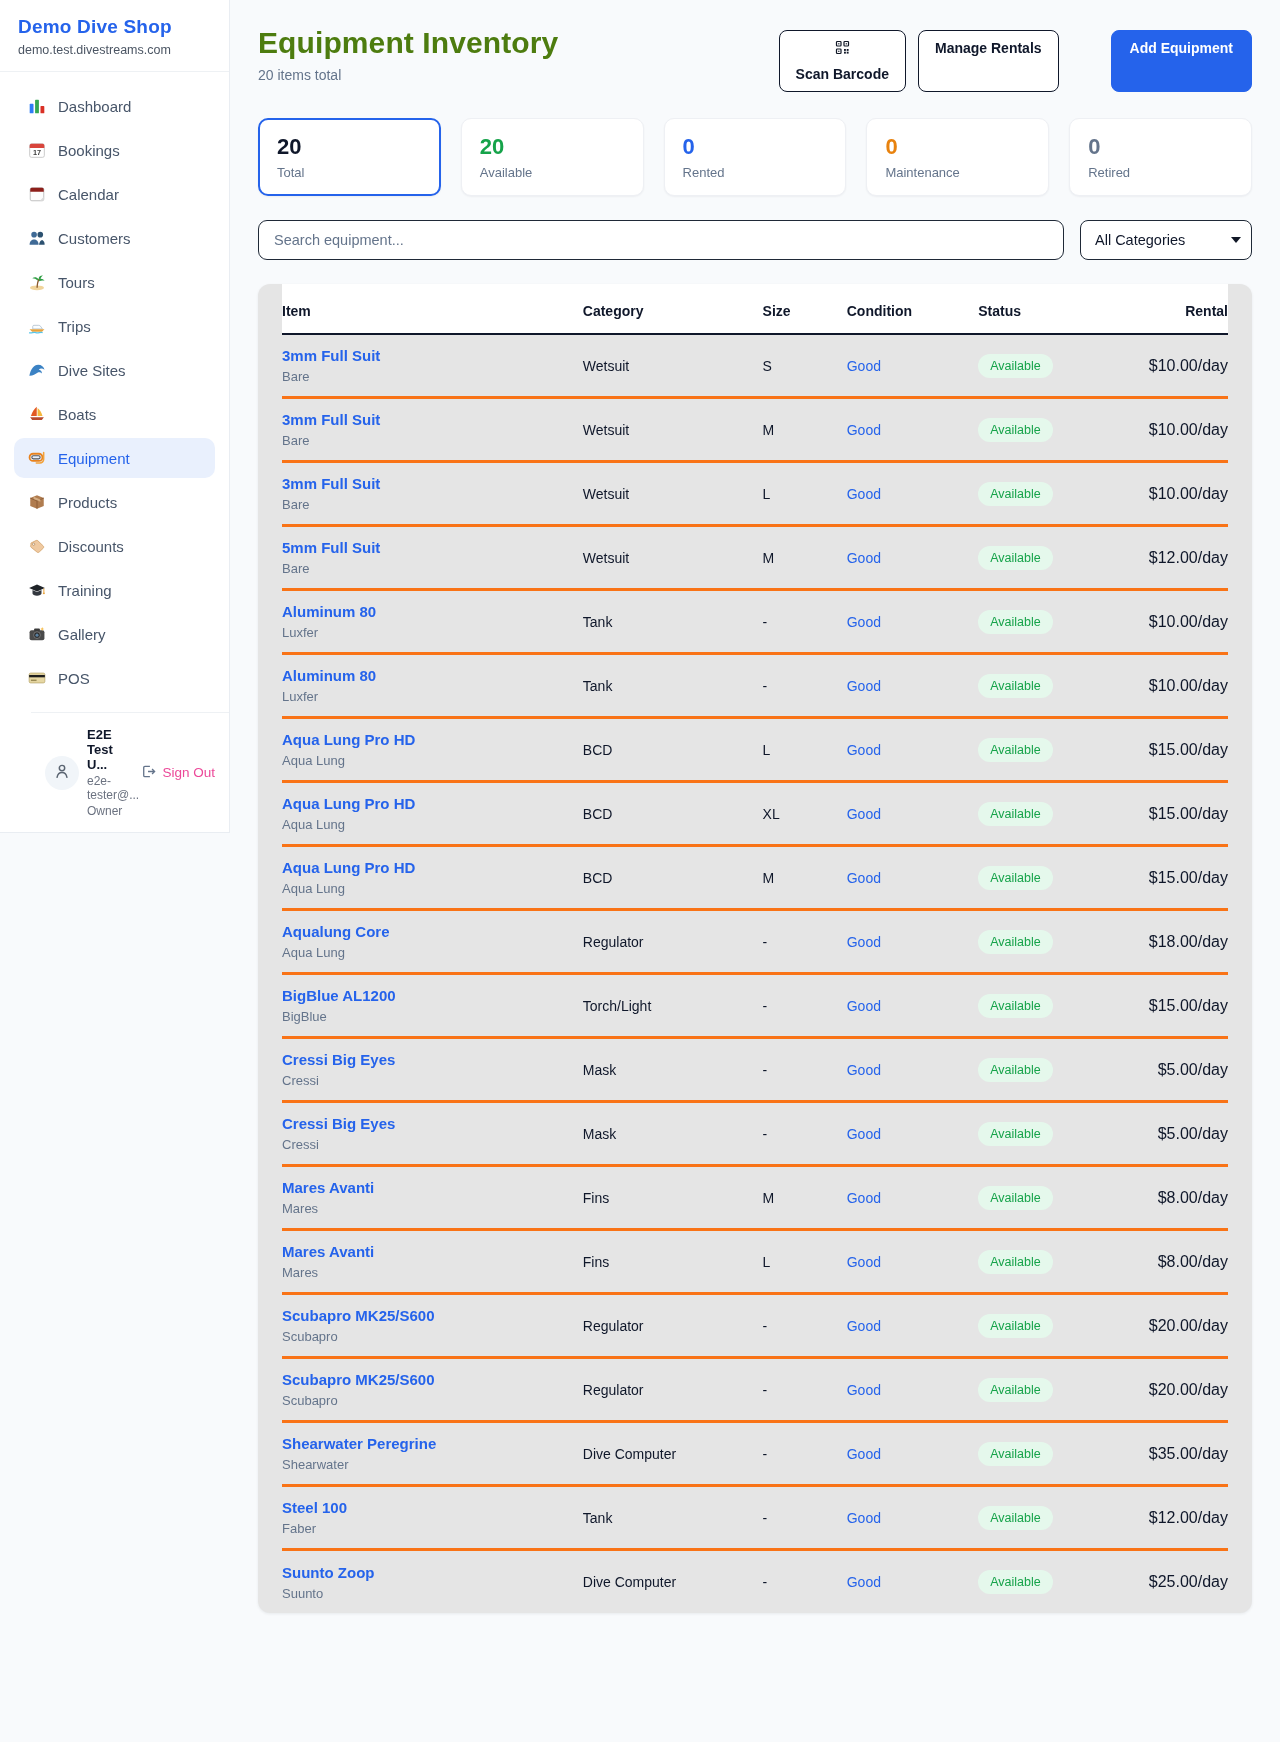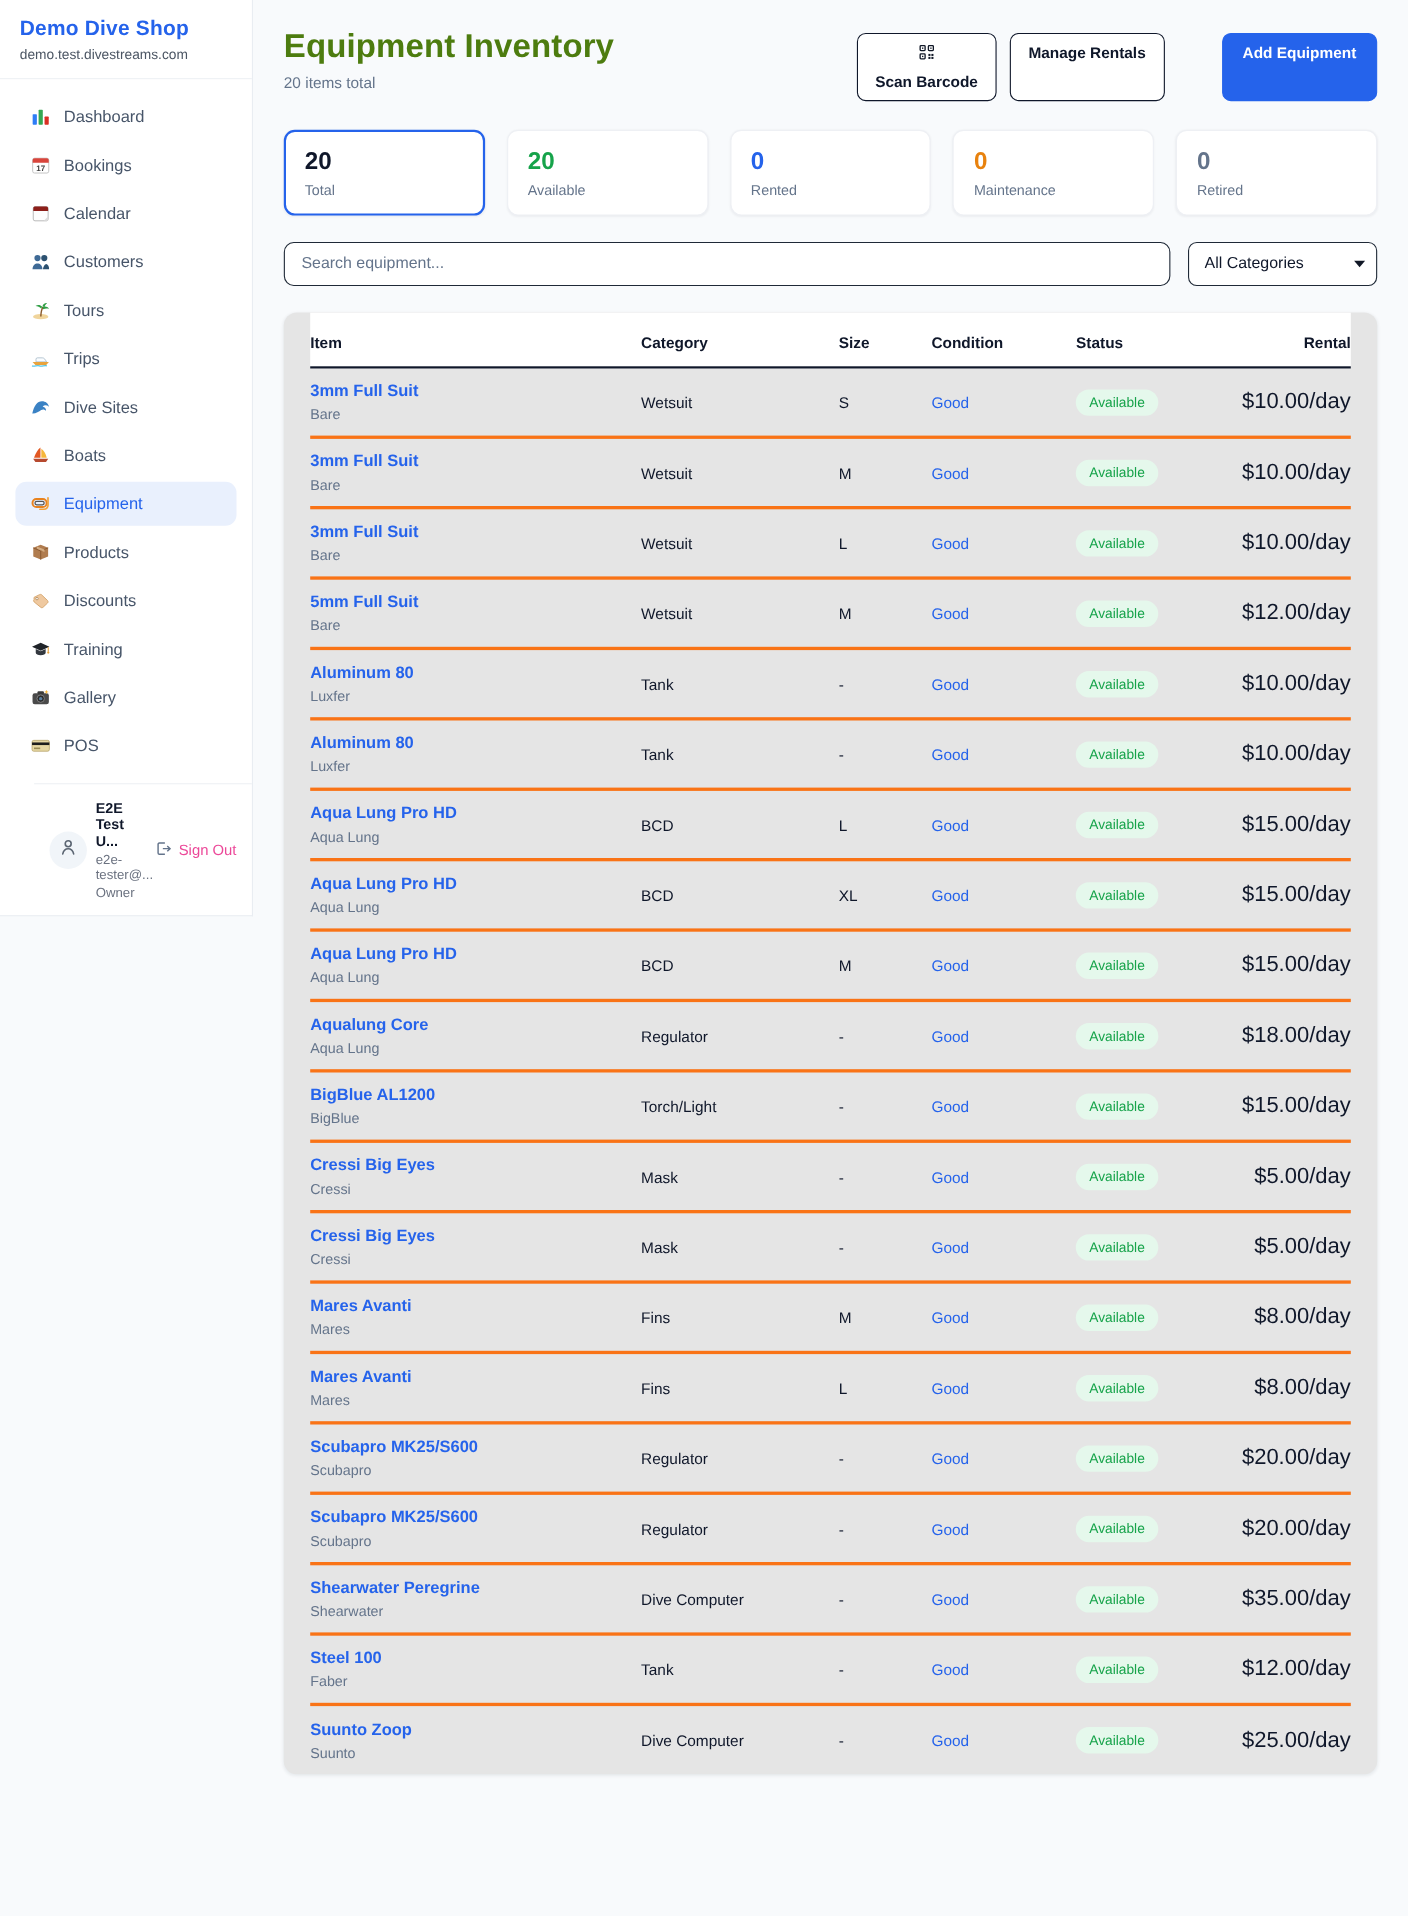--- a/index.html
+++ b/index.html
@@ -68,21 +68,21 @@
               color:#0f172a; background:#fff; }
   .t-header .col-rental { text-align:right; }
   .trow { padding:12px 0; min-height:62px; border-bottom:3px solid #f97316; }
   .trow:last-child { border-bottom:none; }
   .item-name { font-size:15px; font-weight:bold; color:#2563eb; text-decoration:none; cursor:pointer; display:inline-block; }
   .item-brand { font-size:13px; color:#64748b; margin-top:4px; }
   .c-cat, .c-size { font-size:14px; color:#0f172a; }
   .c-cond { font-size:14px; color:#2563eb; cursor:pointer; }
   .badge { display:inline-block; background:#e5f8ec; color:#16a34a; font-size:12.5px; padding:5px 12px;
            border-radius:999px; }
-  .c-rental { font-size:20px; color:#0f172a; text-align:right; }
+  .c-rental { font-size:16px; color:#0f172a; text-align:right; }
 </style>
 </head>
 <body>
 
 <div class="app">
 
   <aside class="sidebar">
     <div class="brand">
       <div class="brand-name">Demo Dive Shop</div>
       <div class="brand-domain">demo.test.divestreams.com</div>

